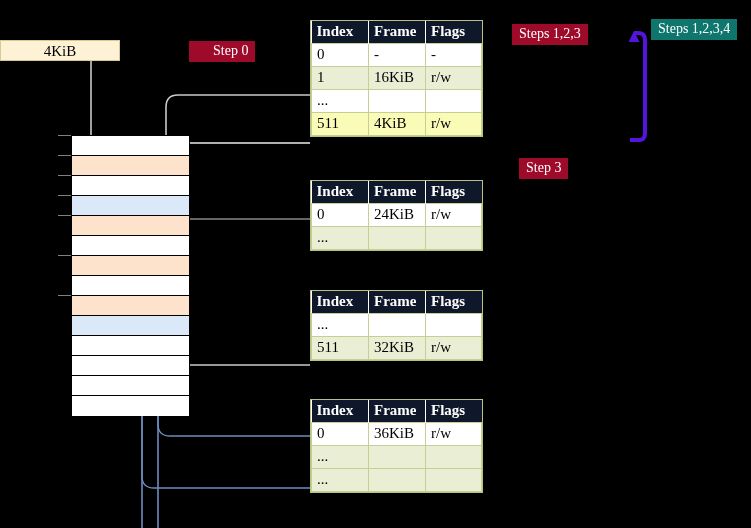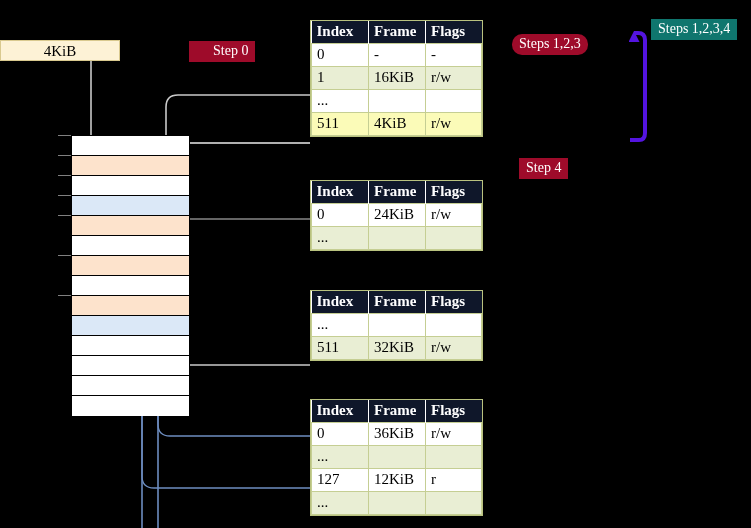--- a/index.html
+++ b/index.html
@@ -51,21 +51,21 @@
     font-size: 14px;
     line-height: 18px;
     padding: 1px 7px 2px 7px;
     white-space: nowrap;
     box-sizing: border-box;
   }
   .badge.red    { background: #9e0b2a; }
   .badge.purple { background: #0f766e; }
 
   #badge-step0  { left: 189px; top: 41px; padding-left: 24px; }
-  #badge-s123   { left: 512px; top: 34px; border-radius: 10px; }
+  #badge-s123   { left: 512px; top: 24px; }
   #badge-s1234  { left: 651px; top: 19px; }
   #badge-step4  { left: 519px; top: 158px; }
 
   
   #mem-column {
     position: absolute;
     left: 71px;
     top: 135px;
     width: 119px;
     height: 280px;
@@ -189,21 +189,21 @@
     <path d="M 630,140 L 639,140 Q 645,140 645,133 L 645,40 Q 645,33 638,33 L 634,33" stroke="#5414e0" stroke-width="4" fill="none" marker-end="url(#arw-purple)"></path>
   </svg>
 
   <div class="size-box">
     <span>4KiB</span>
   </div>
 
   <div class="badge red" id="badge-step0">Step 0</div>
   <div class="badge red" id="badge-s123">Steps 1,2,3</div>
   <div class="badge purple" id="badge-s1234">Steps 1,2,3,4</div>
-  <div class="badge red" id="badge-step4">Step 4</div>
+  <div class="badge red" id="badge-step4">Step 3</div>
 
   <div id="mem-column">
       <div class="mem-row white" style="top: 0px;"></div>
       <div class="mem-row orange" style="top: 20px;"></div>
       <div class="mem-row white" style="top: 40px;"></div>
       <div class="mem-row blue" style="top: 60px;"></div>
       <div class="mem-row orange" style="top: 80px;"></div>
       <div class="mem-row white" style="top: 100px;"></div>
       <div class="mem-row orange" style="top: 120px;"></div>
       <div class="mem-row white" style="top: 140px;"></div>
@@ -336,25 +336,20 @@
           <tr class="row-plain">
             <td>0</td>
             <td>36KiB</td>
             <td>r/w</td>
           </tr>
           <tr class="row-alt">
             <td>...</td>
             <td></td>
             <td></td>
           </tr>
-          <tr class="row-plain">
-            <td>127</td>
-            <td>12KiB</td>
-            <td>r</td>
-          </tr>
           <tr class="row-alt">
             <td>...</td>
             <td></td>
             <td></td>
           </tr>
         </tbody>
       </table>
     </div>
 
 </div>

